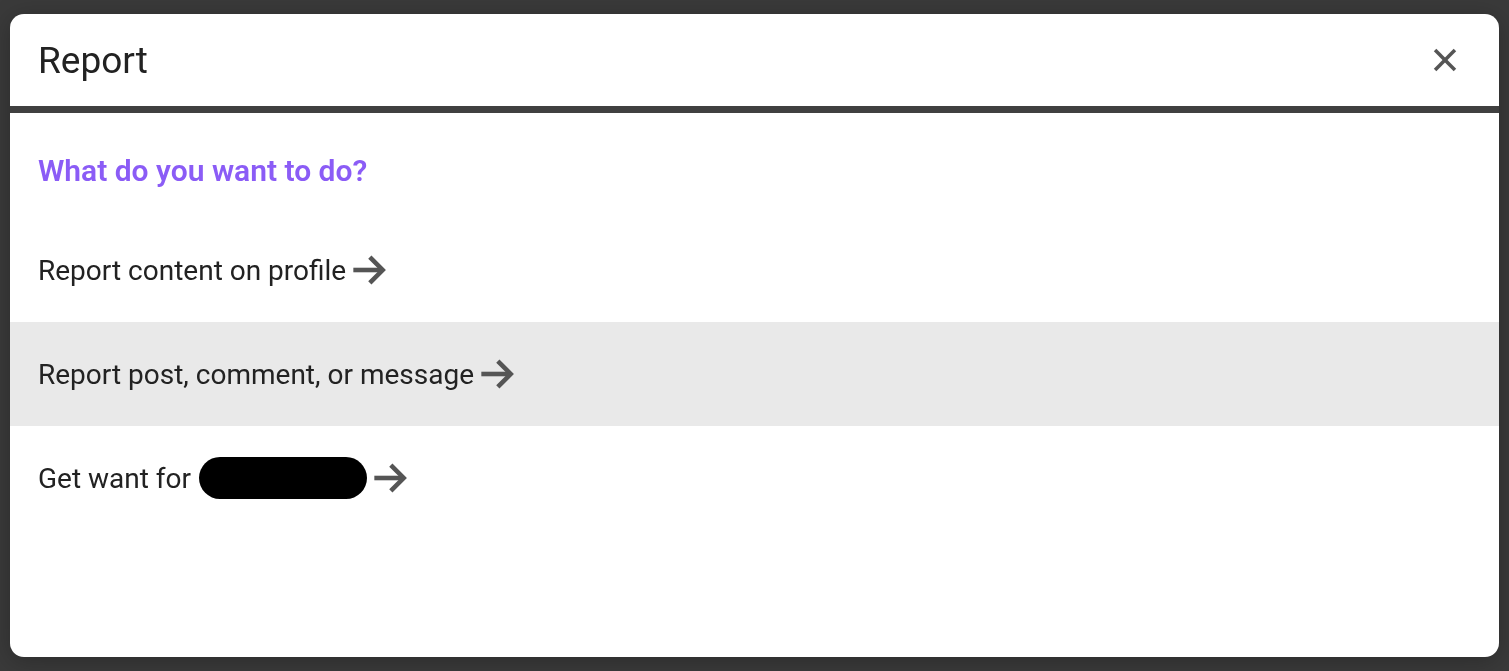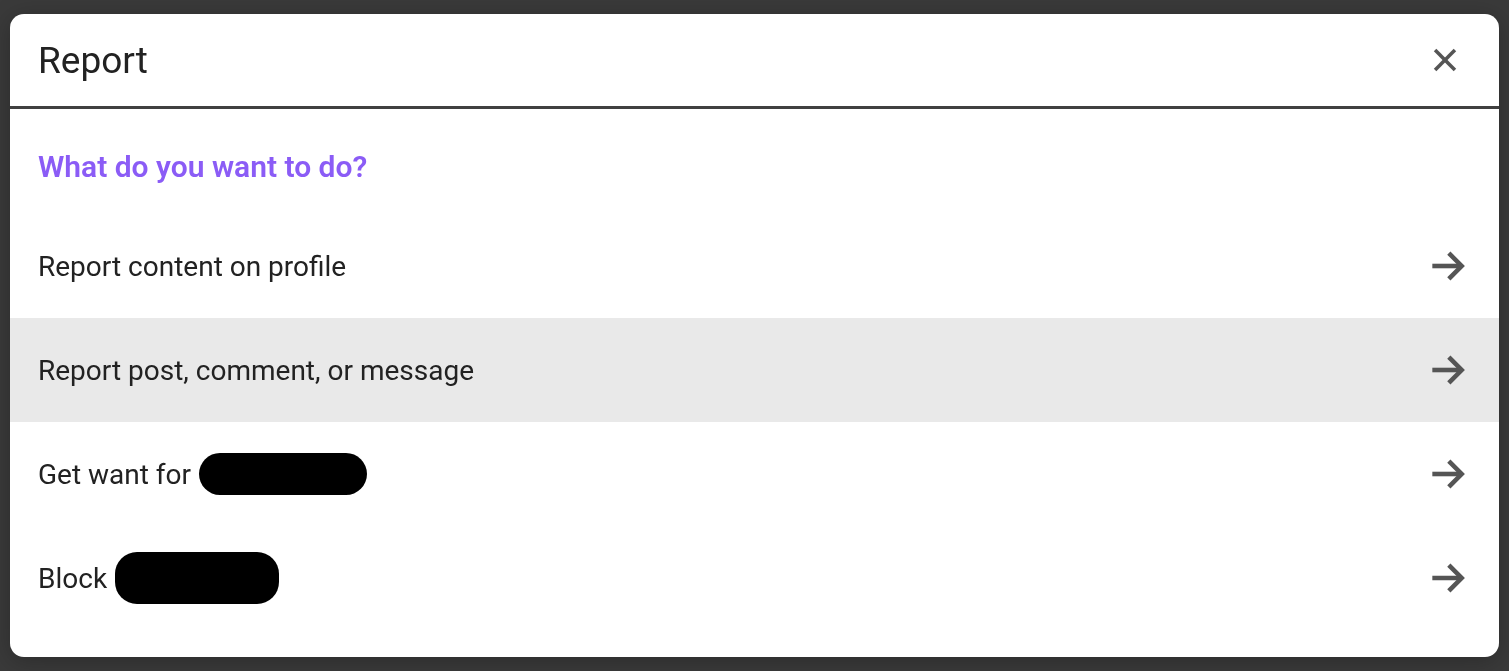--- a/index.html
+++ b/index.html
@@ -26,21 +26,21 @@
     background: #ffffff;
     border-radius: 14px;
     overflow: hidden;
     box-shadow: 0 4px 24px rgba(0,0,0,0.25);
   }
   .modal-header {
     display: flex;
     align-items: center;
     justify-content: space-between;
     padding: 22px 30px 22px 28px;
-    border-bottom: 3px solid #404040;
+    border-bottom: 7px solid #404040;
   }
   .modal-title {
     font-size: 37px;
     font-weight: 400;
     color: #222;
     margin: 0;
   }
   .close-btn {
     width: 48px;
     height: 48px;
@@ -61,21 +61,20 @@
   .prompt {
     font-size: 30px;
     font-weight: 600;
     color: #8b5cf6;
     margin: 0 0 30px 0;
     padding: 0 28px;
   }
   .option {
     display: flex;
     align-items: center;
-    justify-content: space-between;
     padding: 0 30px 0 28px;
     height: 104px;
     cursor: pointer;
     background: #fff;
   }
   .option.hovered {
     background: #e9e9e9;
   }
   .option-label {
     font-size: 28px;
@@ -160,29 +159,17 @@
           <span class="redaction r1"></span>
         </span>
         <span class="arrow">
           <svg viewBox="0 0 24 24">
               <line x1="4" y1="12" x2="20" y2="12"></line>
               <polyline points="13 5 20 12 13 19"></polyline>
             </svg>
         </span>
       </div>
 
-      <div class="option">
-        <span class="option-label">
-          <span>Block </span>
-          <span class="redaction r2"></span>
-        </span>
-        <span class="arrow">
-          <svg viewBox="0 0 24 24">
-              <line x1="4" y1="12" x2="20" y2="12"></line>
-              <polyline points="13 5 20 12 13 19"></polyline>
-            </svg>
-        </span>
-      </div>
 
     </div>
 
   </div>
 </div>
 
 </body></html>

